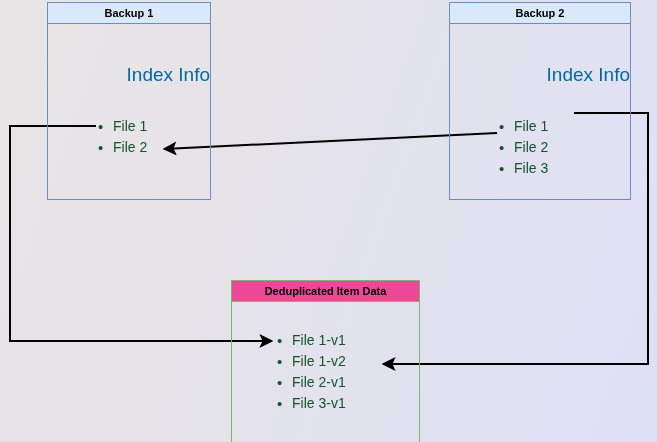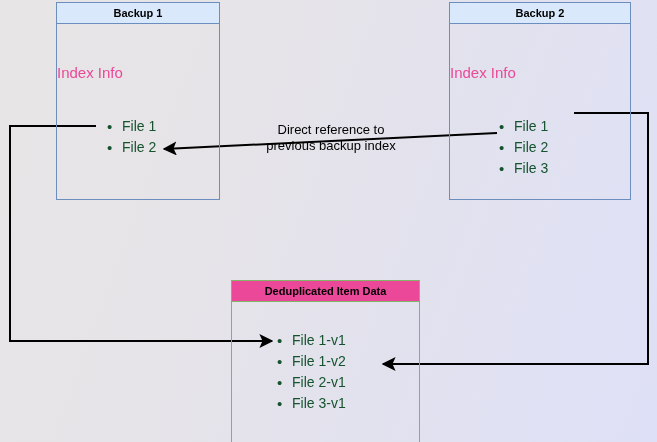--- a/index.html
+++ b/index.html
@@ -64,23 +64,23 @@
   }
   .node.green .node-body {
     background: transparent;
     border: 1px solid #82b366;
     border-top: none;
   }
   .body-title {
     position: absolute;
     left: 0;
     right: 0;
-    text-align: left;
-    font-size: 15px;
-    color: #ec4899;
+    text-align: right;
+    font-size: 19px;
+    color: #0369a1;
   }
   ul.file-list {
     position: absolute;
     margin: 0;
     padding: 0;
     list-style: none;
   }
   ul.file-list li {
     font-size: 14px;
     color: #14532d;
@@ -120,21 +120,21 @@
       </marker>
     </defs>
 
     <path d="M 96 126 L 10 126 L 10 341 L 272 341" fill="none" stroke="#000000" stroke-width="2" marker-end="url(#arrowHead)"></path>
 
     <path d="M 574 113 L 648 113 L 648 364 L 383 364" fill="none" stroke="#000000" stroke-width="2" marker-end="url(#arrowHead)"></path>
 
     <path d="M 497 133 L 164 149" fill="none" stroke="#000000" stroke-width="2" marker-end="url(#arrowHead)"></path>
   </svg>
 
-  <div class="node blue" style="left:56px; top:2px; width:164px; height:143px;">
+  <div class="node blue" style="left:47px; top:2px; width:164px; height:143px;">
     <div class="node-header">Backup 1</div>
     <div class="node-body" style="height:176px;">
       <div class="body-title" style="top:40px;">Index Info</div>
       <ul class="file-list" style="left:50px; top:92px;">
         <li>File 1</li>
         <li>File 2</li>
       </ul>
     </div>
   </div>
 
@@ -155,18 +155,14 @@
     <div class="node-body" style="height:152px;">
       <ul class="file-list" style="left:45px; top:28px;">
         <li>File 1-v1</li>
         <li>File 1-v2</li>
         <li>File 2-v1</li>
         <li>File 3-v1</li>
       </ul>
     </div>
   </div>
 
-  <div class="edge-label" style="left:246px; top:122px; width:170px;">
-    <span>Direct reference to</span>
-    <span>previous backup index</span>
-  </div>
 
 </div>
 
 </body></html>

